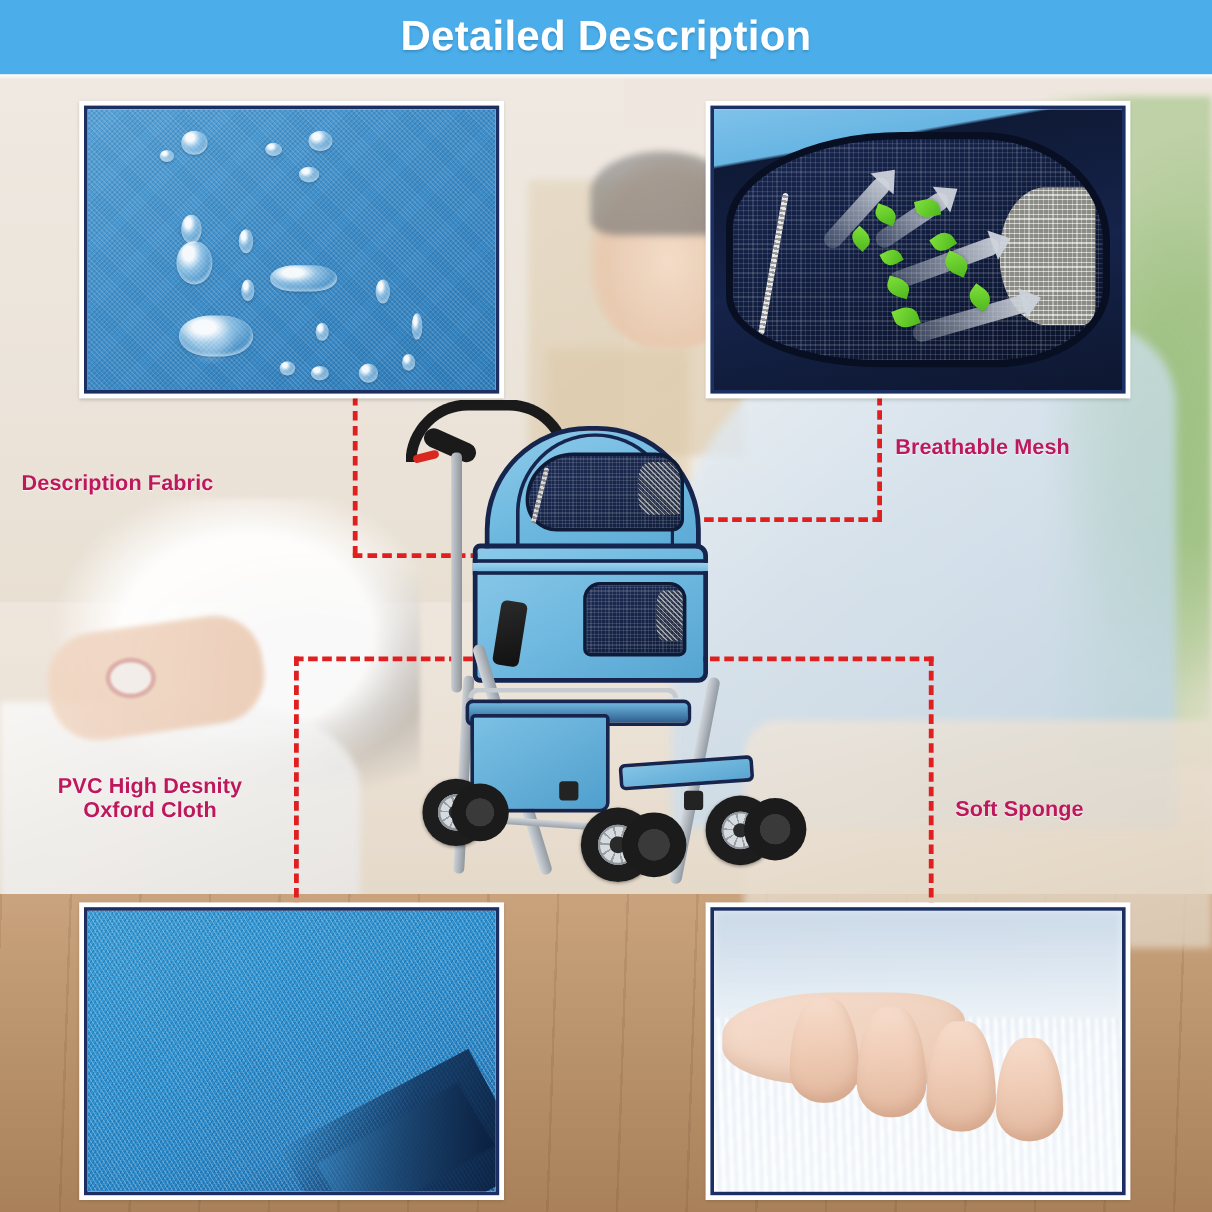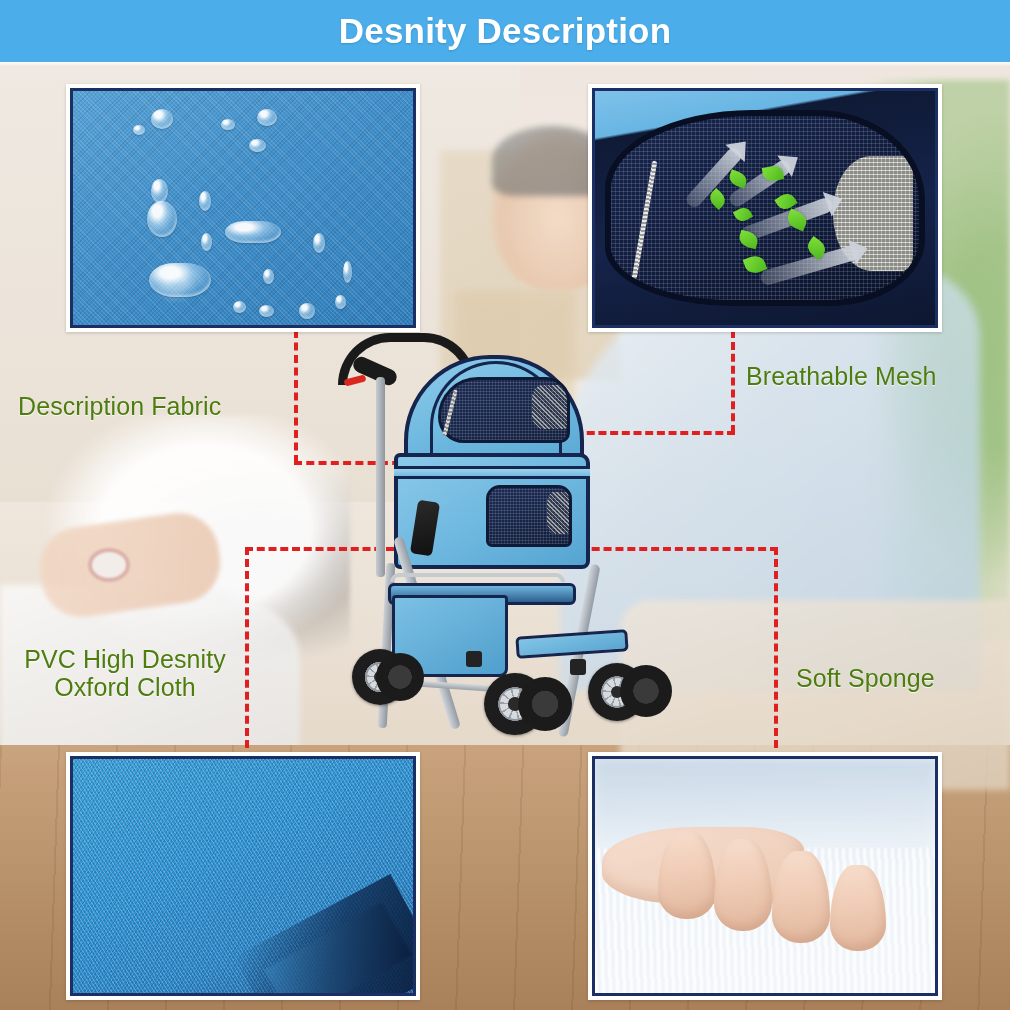--- a/index.html
+++ b/index.html
@@ -439,23 +439,23 @@
     background: radial-gradient(circle at 50% 50%, #3a3a3a 0 34%, #1b1b1b 35% 100%);
   }
   .caster {
     position: absolute; width: 16px; height: 16px;
     background: #232323; border-radius: 3px;
   }
 
   
   .label {
     position: absolute;
-    color: #4d7c0f;
-    font-size: 25px;
-    font-weight: normal;
+    color: #be185d;
+    font-size: 18px;
+    font-weight: bold;
     line-height: 1.12;
     letter-spacing: .1px;
     text-shadow: 0 1px 1px rgba(255,255,255,.85);
     white-space: nowrap;
   }
   .label.center { text-align: center; }
 </style>
 </head>
 <body>
 
@@ -471,21 +471,21 @@
   <div class="bg-man-hair"></div>
   <div class="bg-dog"></div>
   <div class="bg-sleeve"></div>
   <div class="bg-arm"></div>
   <div class="bg-watch"></div>
   <div class="bg-floor"></div>
   <div class="bg-floor-lines"></div>
   <div class="bg-sofa"></div>
 
   <div class="header">
-    <div class="header-title">Desnity Description</div>
+    <div class="header-title">Detailed Description</div>
   </div>
   <div class="header-underline"></div>
 
   <div class="conn">
     <div class="dash-v" style="left:294px; top:330px; height:133px;"></div>
     <div class="dash-h" style="left:294px; top:461px; width:143px;"></div>
     <div class="tip" style="left:430px; top:458px;"></div>
     <div class="tip-arrow right" style="left:424px; top:458px;"></div>
   </div>
 

